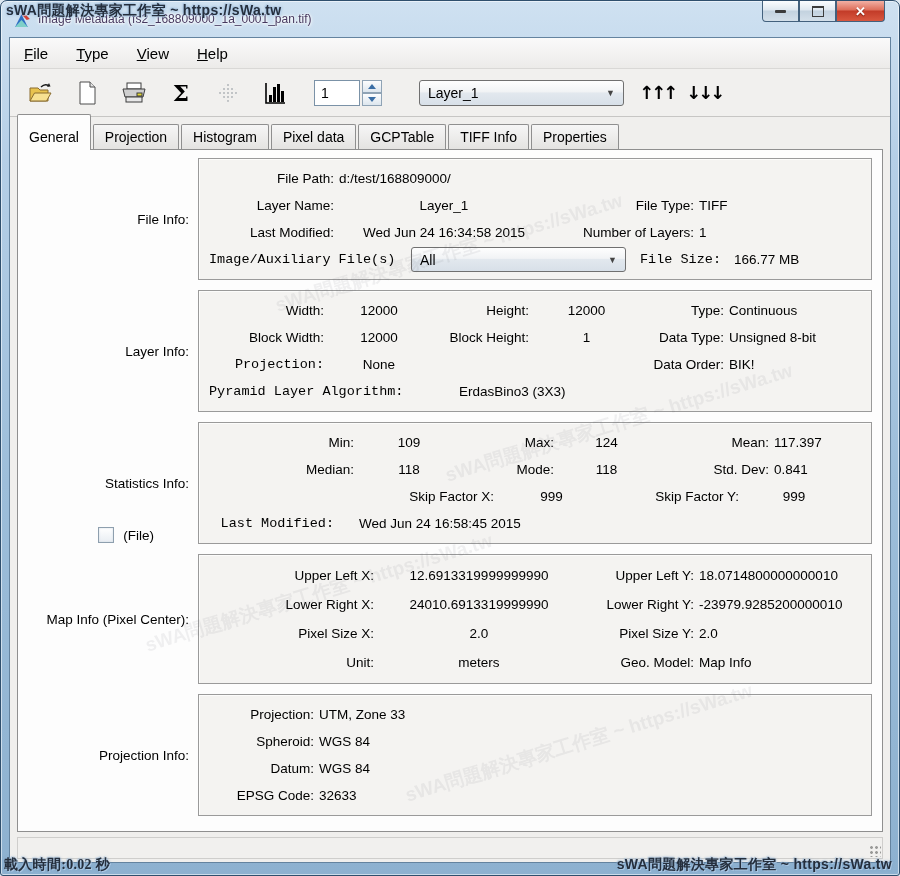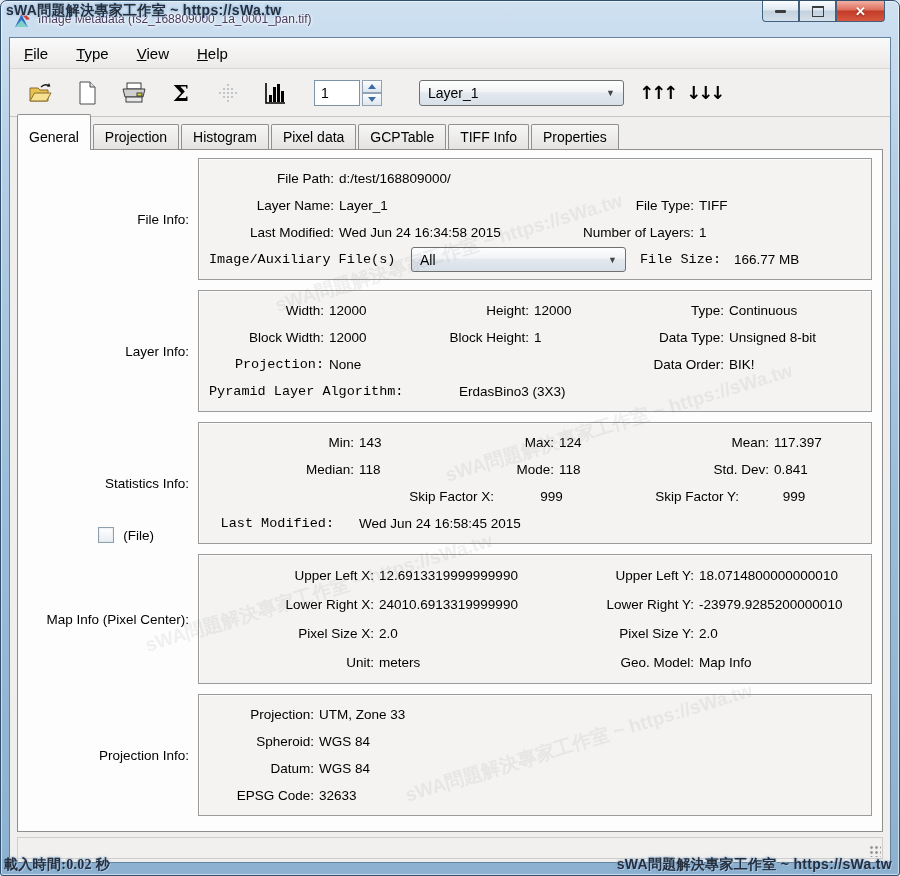--- a/index.html
+++ b/index.html
@@ -60,21 +60,21 @@
   
   .section{display:flex;margin:0 10px 10px 2px;}
   .label-col{width:178px;flex:none;display:flex;flex-direction:column;justify-content:center;
     align-items:flex-end;padding-right:9px;font-size:13.5px;position:relative;box-sizing:border-box;}
   .groupbox{flex:1;border:1px solid #9a9a9a;background:#f4f3f1;padding:6px 10px;box-sizing:border-box;
     box-shadow:inset 1px 1px 0 #fcfcfb;}
   .row{display:flex;align-items:center;height:27px;font-size:13.5px;white-space:nowrap;}
   .row29{height:29px;}
   .lab{text-align:right;padding-right:5px;flex:none;box-sizing:border-box;}
   .labL{text-align:right;padding-right:5px;flex:none;box-sizing:border-box;font-family:Liberation Mono, monospace;}
-  .val{text-align:left;flex:none;box-sizing:border-box;}
+  .val{text-align:center;flex:none;box-sizing:border-box;}
   .checkbox{width:14px;height:14px;border:1px solid #8e9fae;background:linear-gradient(180deg,#fff,#e9eef3);
     box-shadow:inset 0 0 2px #cfd8e0;flex:none;}
   .file-check{position:absolute;bottom:1px;right:44px;display:flex;align-items:center;gap:9px;font-size:13.5px;}
   .combo.aux{width:215px;height:25px;}
   
   .statusbar{flex:none;height:22px;margin:5px 7px 3px;background:#f1f0ee;border:1px solid #cfcecc;
     position:relative;box-sizing:border-box;}
   .grip{position:absolute;right:1px;bottom:1px;width:13px;height:13px;
     background-image:radial-gradient(#9a9a98 1.3px,transparent 1.5px);background-size:5px 5px;background-position:1px 1px;}
   
@@ -271,21 +271,21 @@
         <div class="label-col">
           <span>Statistics Info:</span>
           <span class="file-check">
             <span class="checkbox"></span>
             <span>(File)</span>
           </span>
         </div>
         <div class="groupbox">
           <div class="row">
             <span class="lab" style="width:150px">Min:</span>
-            <span class="val" style="width:100px">143</span>
+            <span class="val" style="width:100px">109</span>
             <span class="lab" style="width:100px">Max:</span>
             <span class="val" style="width:95px">124</span>
             <span class="lab" style="width:120px">Mean:</span>
             <span class="val">117.397</span>
           </div>
           <div class="row">
             <span class="lab" style="width:150px">Median:</span>
             <span class="val" style="width:100px">118</span>
             <span class="lab" style="width:100px">Mode:</span>
             <span class="val" style="width:95px">118</span>

